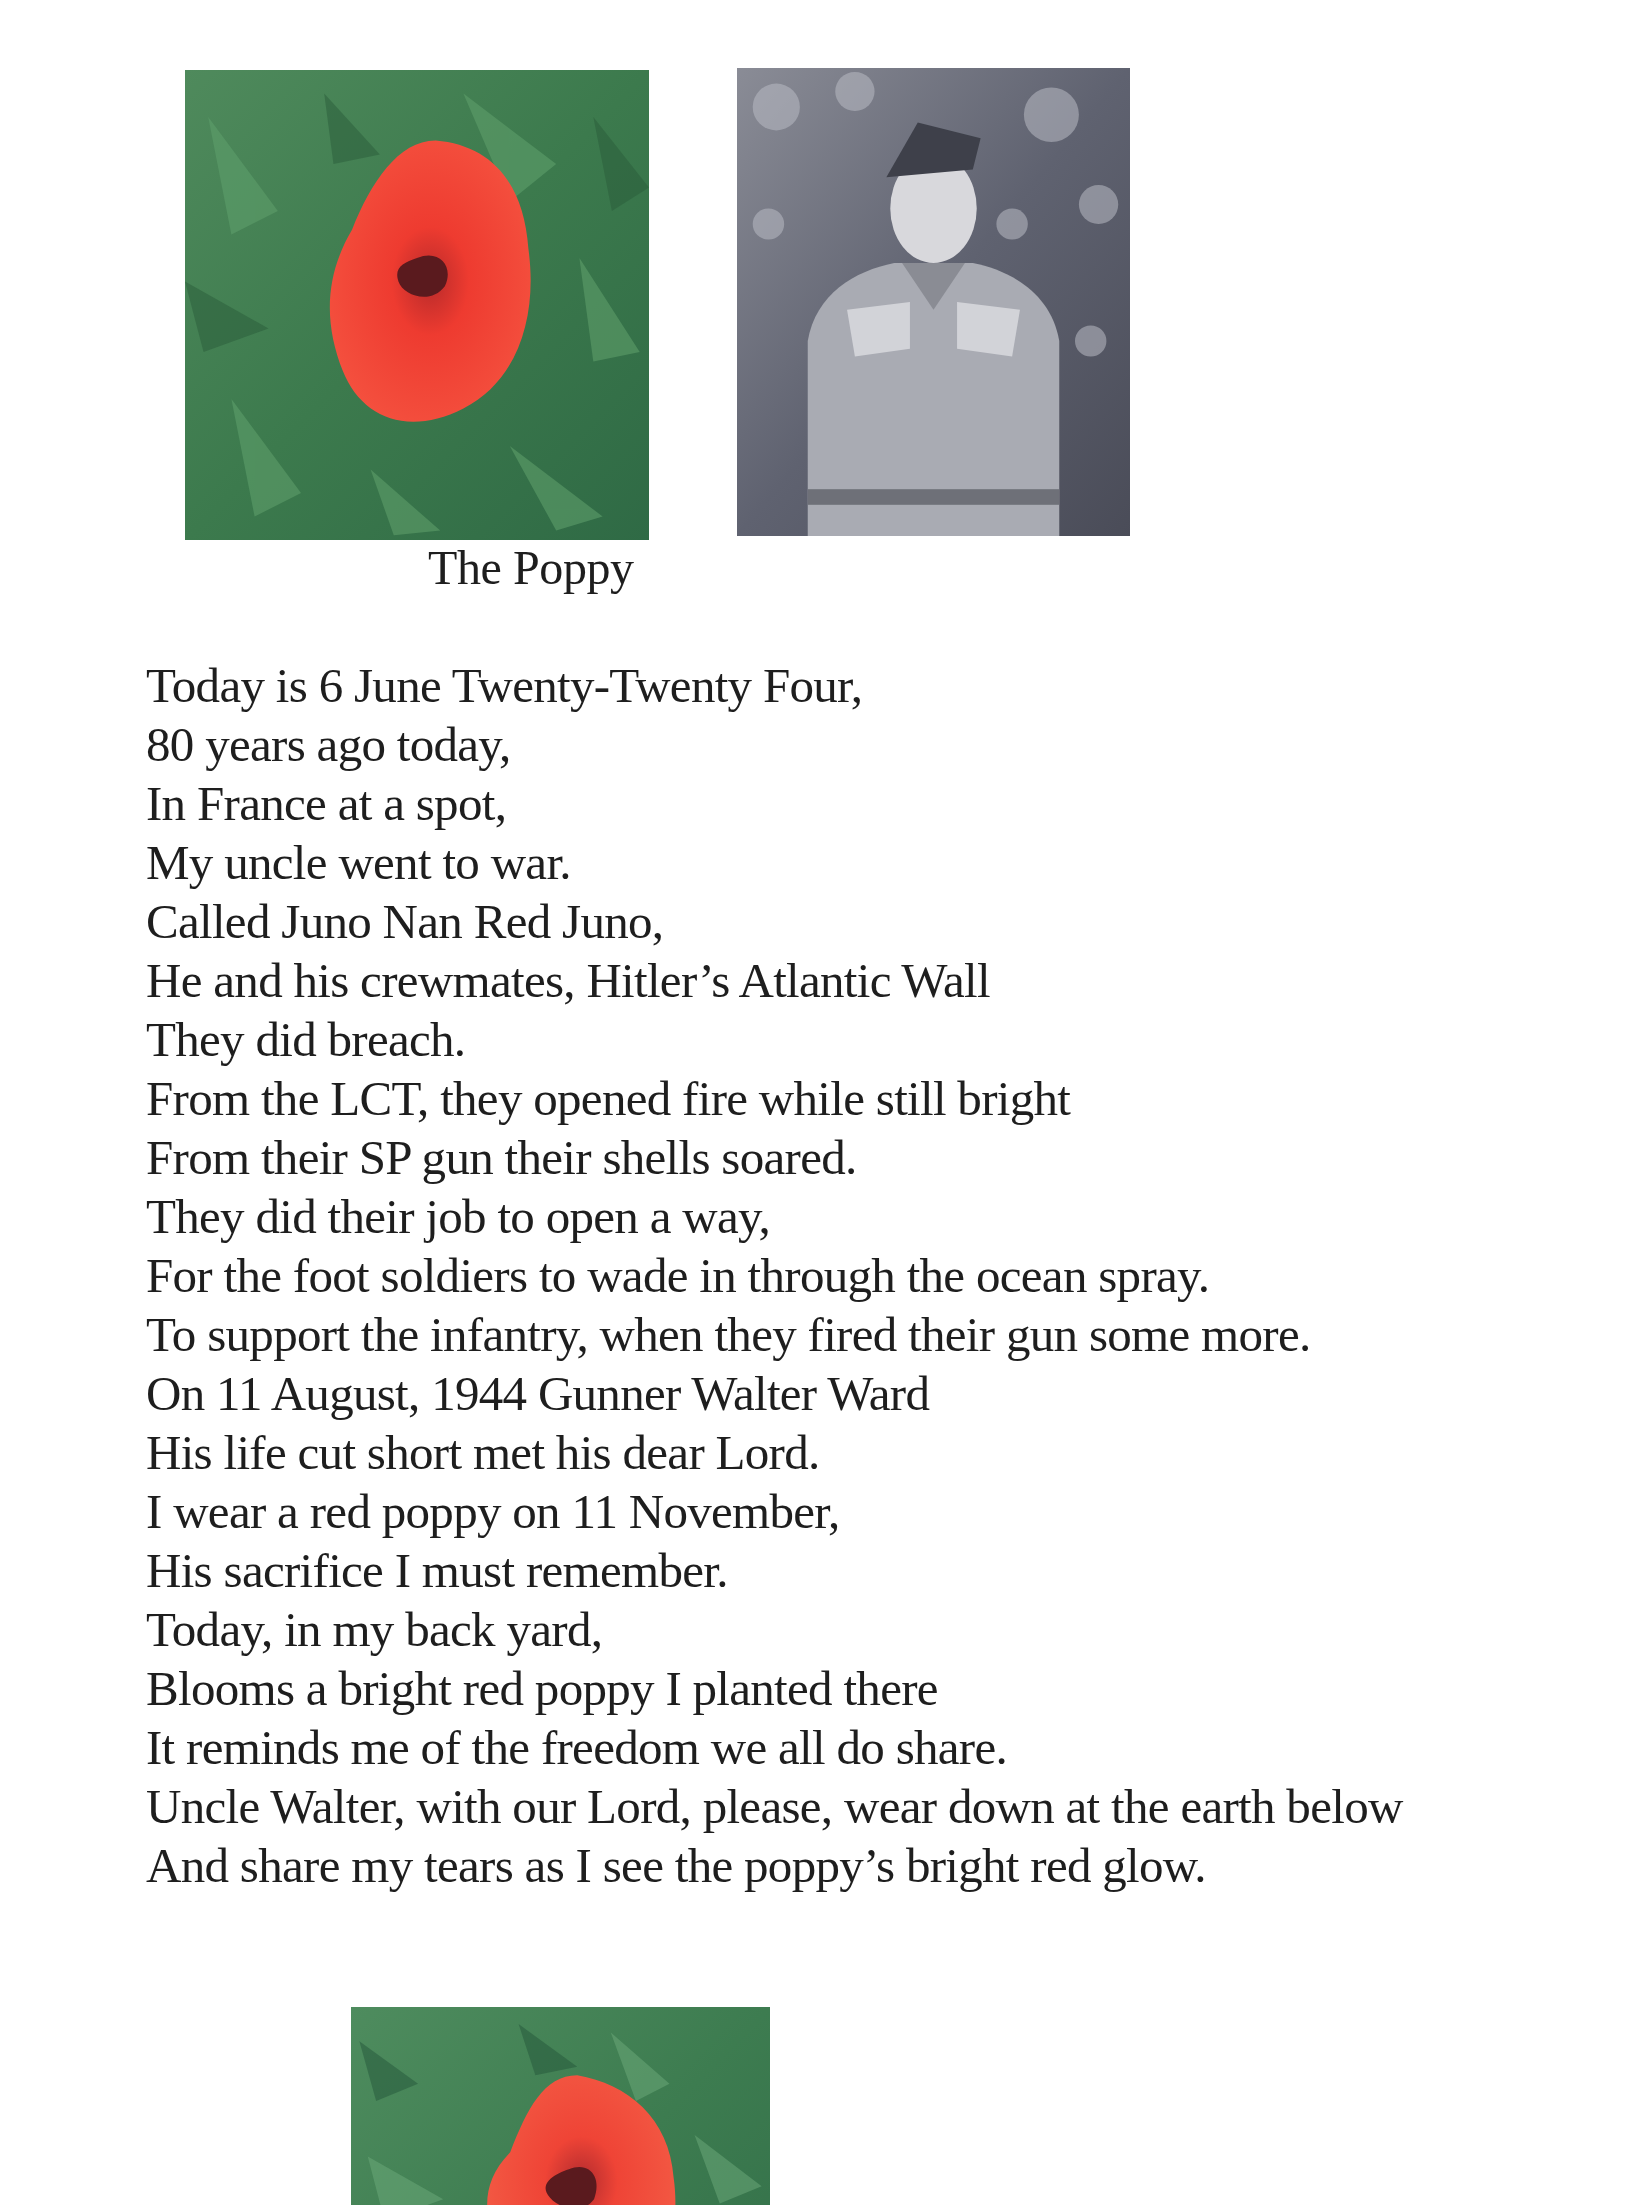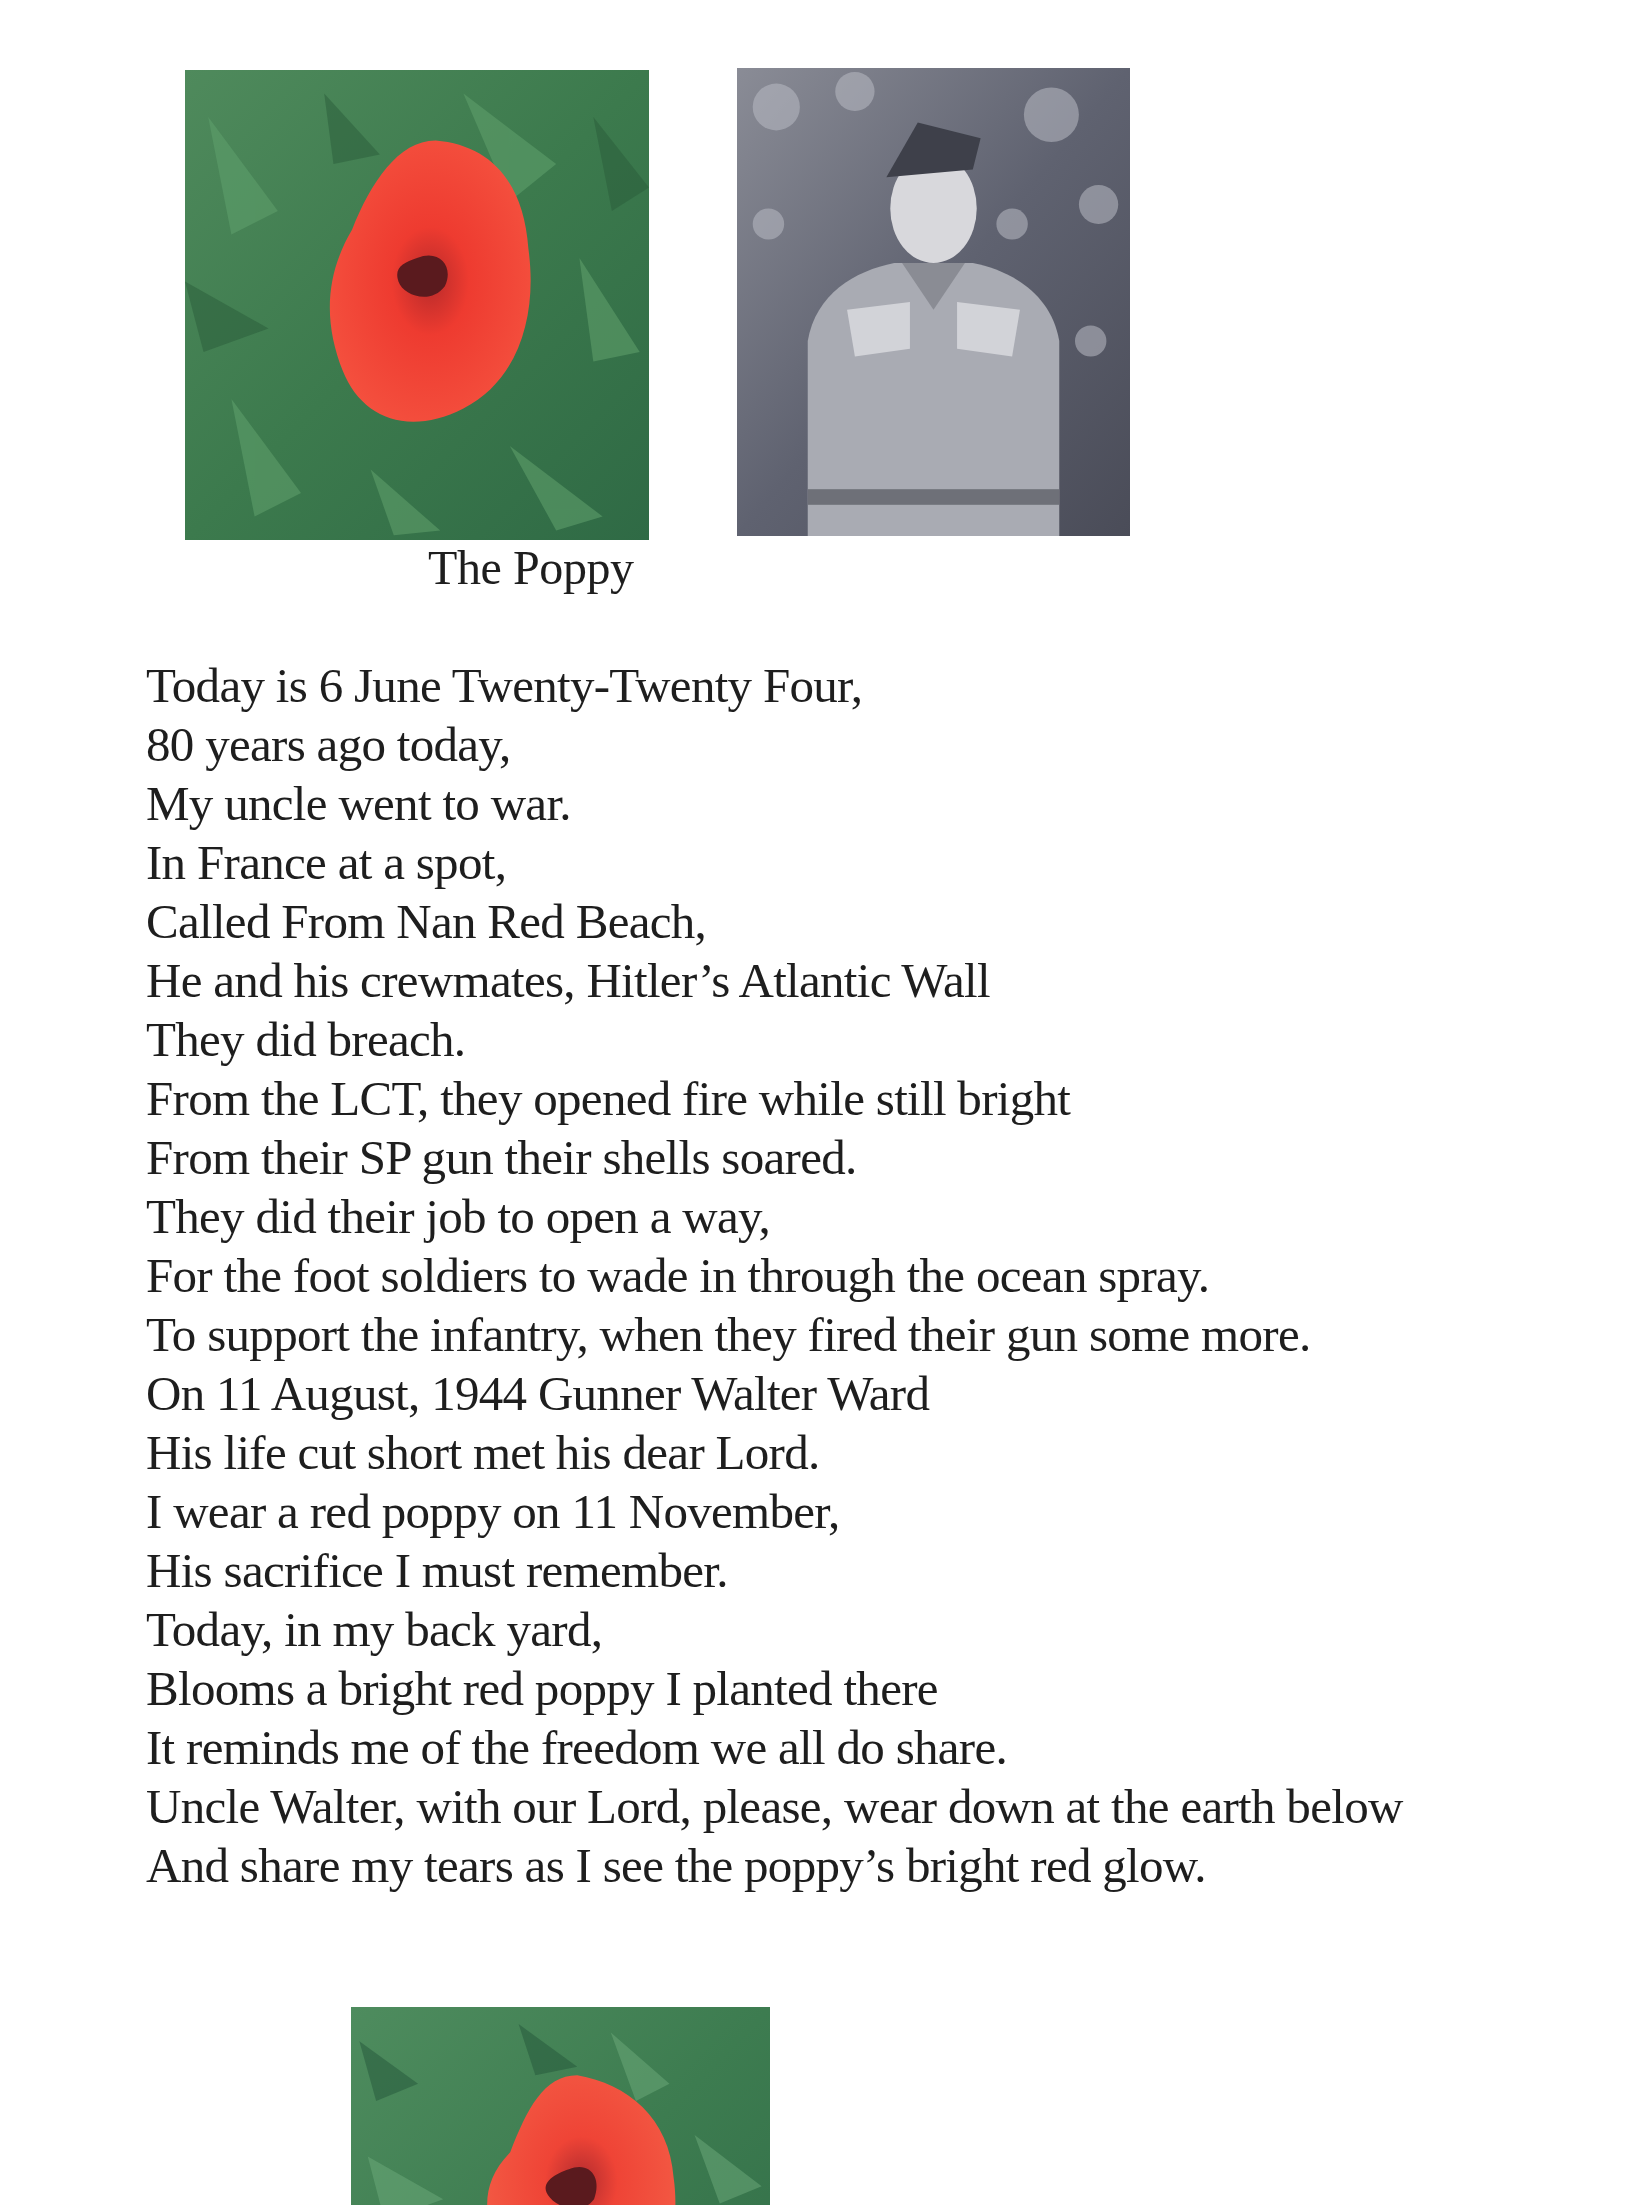--- a/index.html
+++ b/index.html
@@ -112,23 +112,23 @@
     <path d="M38 28 L46 14 L62 18 L60 26 Z" fill="#3e404a"></path>
     <rect x="18" y="108" width="64" height="4" fill="#6e7078"></rect>
   </svg>
 </div>
 
 <div class="title">The Poppy</div>
 
 <ol class="poem">
   <li>Today is 6 June Twenty-Twenty Four,</li>
   <li>80 years ago today,</li>
+  <li>In France at a spot,</li>
   <li>My uncle went to war.</li>
-  <li>In France at a spot,</li>
-  <li>Called From Nan Red Beach,</li>
+  <li>Called Juno Nan Red Juno,</li>
   <li>He and his crewmates, Hitler’s Atlantic Wall</li>
   <li>They did breach.</li>
   <li>From the LCT, they opened fire while still bright</li>
   <li>From their SP gun their shells soared.</li>
   <li>They did their job to open a way,</li>
   <li>For the foot soldiers to wade in through the ocean spray.</li>
   <li>To support the infantry, when they fired their gun some more.</li>
   <li>On 11 August, 1944 Gunner Walter Ward</li>
   <li>His life cut short met his dear Lord.</li>
   <li>I wear a red poppy on 11 November,</li>

